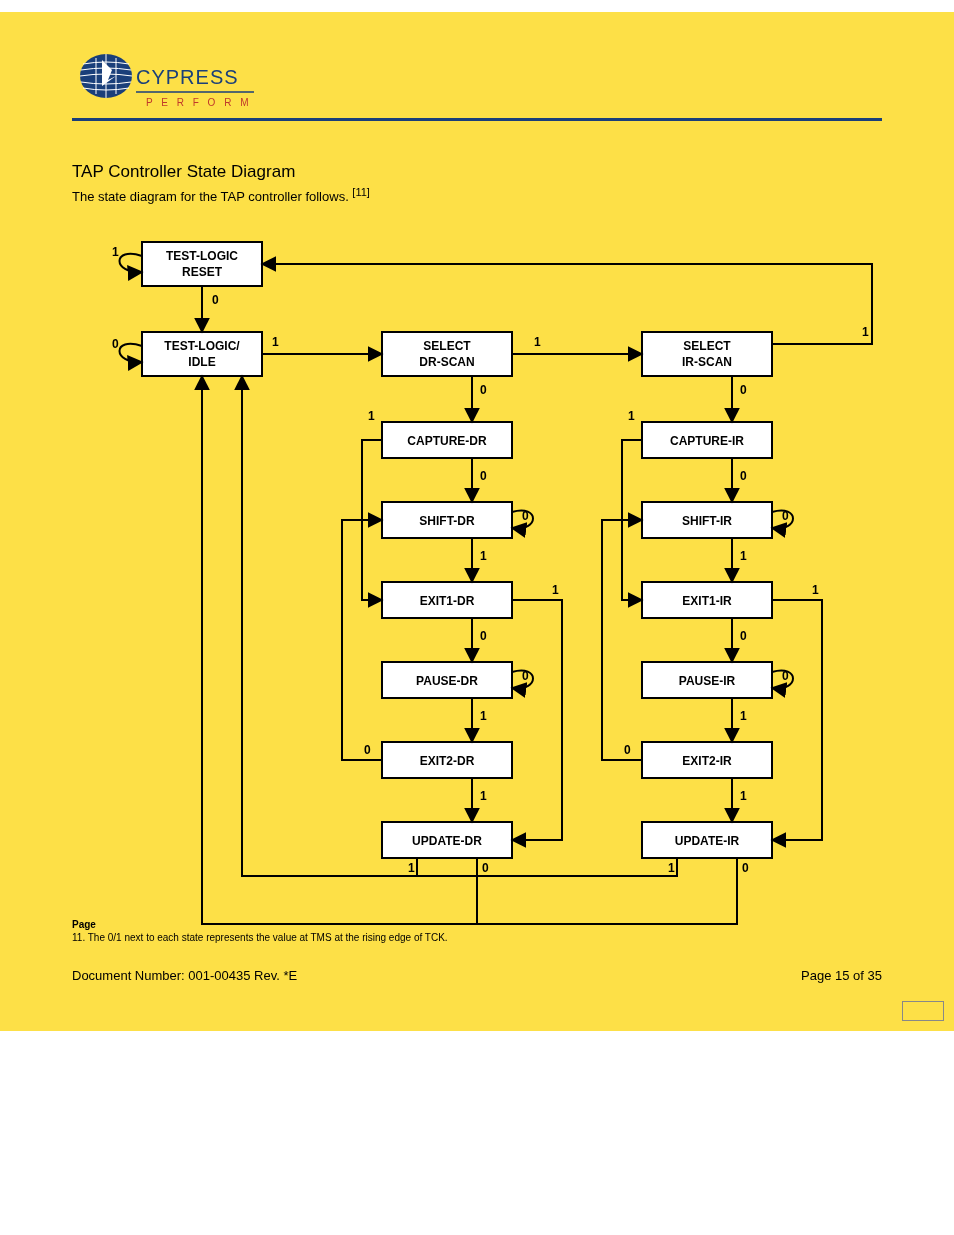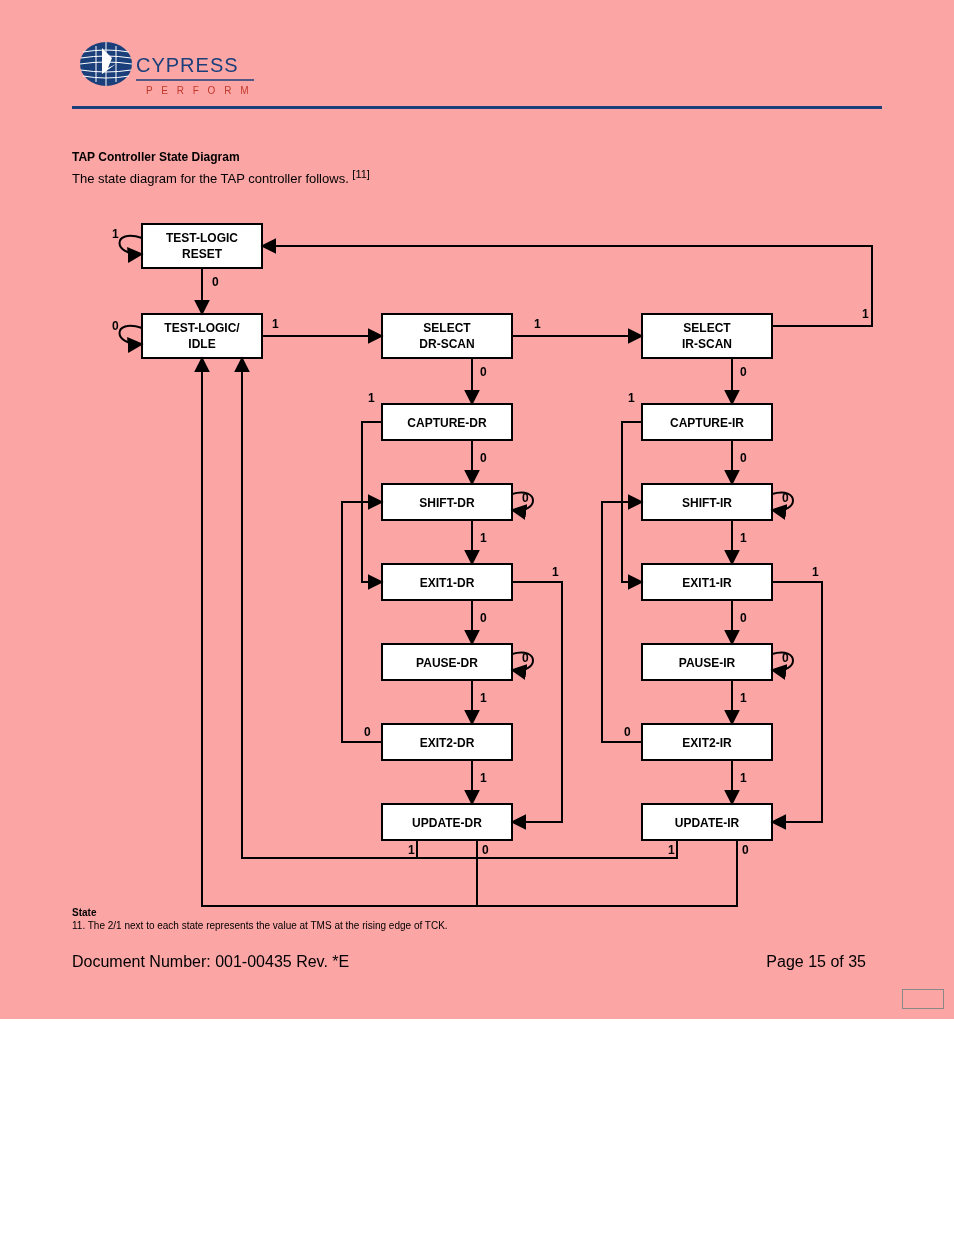--- a/index.html
+++ b/index.html
@@ -1,28 +1,28 @@
 <!DOCTYPE html>
 <html><head>
 <meta charset="utf-8">
 <style>
   html,body{margin:0;padding:0;background:#fff;font-family:Arial,Helvetica,sans-serif;color:#000}
-  .page{width:954px;height:1019px;position:relative;margin:0 auto;background:#fca5a5}
+  .page{width:954px;height:1019px;position:relative;margin:12px auto;background:#fde047}
   .header{position:absolute;left:72px;right:72px;top:30px;height:92px}
   .logo{position:absolute;left:6px;top:4px;width:180px;height:80px}
   .part-numbers{position:absolute;right:0;top:8px;text-align:right;font-weight:bold;font-size:20px;line-height:26px}
   .hr{position:absolute;left:0;right:0;top:76px;height:3px;background:#1a3f7a}
   .body{position:absolute;left:72px;right:72px;top:150px}
-  h2{font-size:12px;font-weight:bold;margin:0 0 4px 0}
+  h2{font-size:17px;font-weight:normal;margin:0 0 4px 0}
   .caption{font-size:13px;margin:0 0 4px 0}
   .caption sup{font-size:11px}
   .diagram{position:relative;width:810px;height:740px;margin-top:20px}
   .note{position:absolute;left:72px;bottom:88px;font-size:10px}
   .note-h{font-weight:bold;font-size:10px;margin-bottom:2px}
-  .footer{position:absolute;left:72px;right:88px;bottom:48px;font-size:16px}
+  .footer{position:absolute;left:72px;right:72px;bottom:48px;font-size:13px}
   .footer .pg{float:right}
   .corner-box{position:absolute;right:10px;bottom:10px;width:40px;height:18px;border:1px solid #888}
   svg text{font-family:Arial,Helvetica,sans-serif}
 </style>
 </head>
 <body>
 
 <div class="page">
 
   <div class="header">
@@ -212,22 +212,22 @@
           <text x="336" y="648">1</text>
           <text x="410" y="648">0</text>
           <text x="596" y="648">1</text>
           <text x="670" y="648">0</text>
         </g>
       </svg>
     </div>
   </div>
 
   <div class="note">
-    <div class="note-h">State</div>
-    <div>11. The 2/1 next to each state represents the value at TMS at the rising edge of TCK.</div>
+    <div class="note-h">Page</div>
+    <div>11. The 0/1 next to each state represents the value at TMS at the rising edge of TCK.</div>
   </div>
 
   <div class="footer">
     <span>Document Number: 001-00435 Rev. *E</span>
     <span class="pg">Page 15 of 35</span>
   </div>
 
   <div class="corner-box"></div>
 </div>
 

